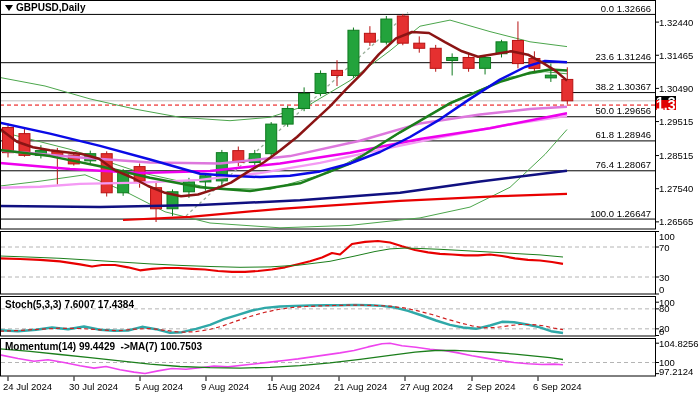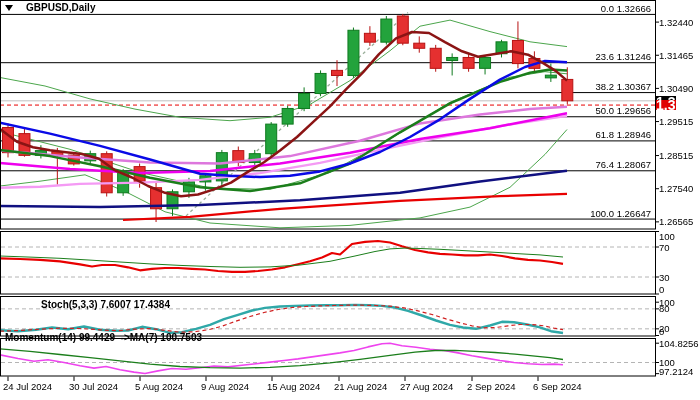--- a/index.html
+++ b/index.html
@@ -1,20 +1,20 @@
 <!DOCTYPE html>
 <html><head>
 <meta charset="utf-8">
 <style>
   html,body{margin:0;padding:0;background:#fff;}
   #screen{position:relative;width:700px;height:400px;background:#fff;overflow:hidden;
           font-family:"Liberation Sans",sans-serif;-webkit-font-smoothing:none;}
   #chart-svg{position:absolute;left:0;top:0;}
   .hdr{position:absolute;font-size:10px;font-weight:700;color:#000;white-space:pre;pointer-events:none;}
-  #main-title{left:5px;top:2px;display:flex;align-items:center;gap:13px;}
+  #main-title{left:5px;top:2px;display:flex;align-items:center;gap:3px;}
   .tri{width:0;height:0;border-left:4px solid transparent;border-right:4px solid transparent;
        border-top:6px solid #000;display:inline-block;margin-top:1px;}
   .tag{position:absolute;left:656px;width:20px;color:#fff;font-size:14px;font-weight:700;
        text-align:center;overflow:hidden;}
   #tag-black{top:96px;height:9px;line-height:13px;background:#000;z-index:1;}
   #tag-red{top:100px;height:10px;line-height:10px;background:#E00000;z-index:2;}
 </style>
 </head>
 <body>
 
@@ -213,18 +213,18 @@
         <text x="467" y="390" text-anchor="start" font-size="9.5" font-family="&quot;Liberation Sans&quot;,sans-serif" fill="#000" font-weight="400">2 Sep 2024</text>
         <line x1="538" y1="376.5" x2="538" y2="381" stroke="#000" stroke-width="1"></line>
         <text x="533" y="390" text-anchor="start" font-size="9.5" font-family="&quot;Liberation Sans&quot;,sans-serif" fill="#000" font-weight="400">6 Sep 2024</text>
       </g>
     </svg>
 
   <div class="hdr" id="main-title">
     <span class="tri"></span><span>GBPUSD,Daily</span>
   </div>
 
-  <div class="hdr" id="stoch-header" style="left:5px;top:299px;margin-left:36px;">Stoch(5,3,3) 7.6007 17.4384</div>
-  <div class="hdr" id="mom-header" style="left:5px;top:332px;">Momentum(14) 99.4429  -&gt;MA(7) 100.7503</div>
+  <div class="hdr" id="stoch-header" style="left:5px;top:299px;">Stoch(5,3,3) 7.6007 17.4384</div>
+  <div class="hdr" id="mom-header" style="left:5px;top:341px;">Momentum(14) 99.4429  -&gt;MA(7) 100.7503</div>
 
   <div class="tag" id="tag-black">1.30125</div>
   <div class="tag" id="tag-red">1.30000</div>
 </div>
 
 </body></html>

